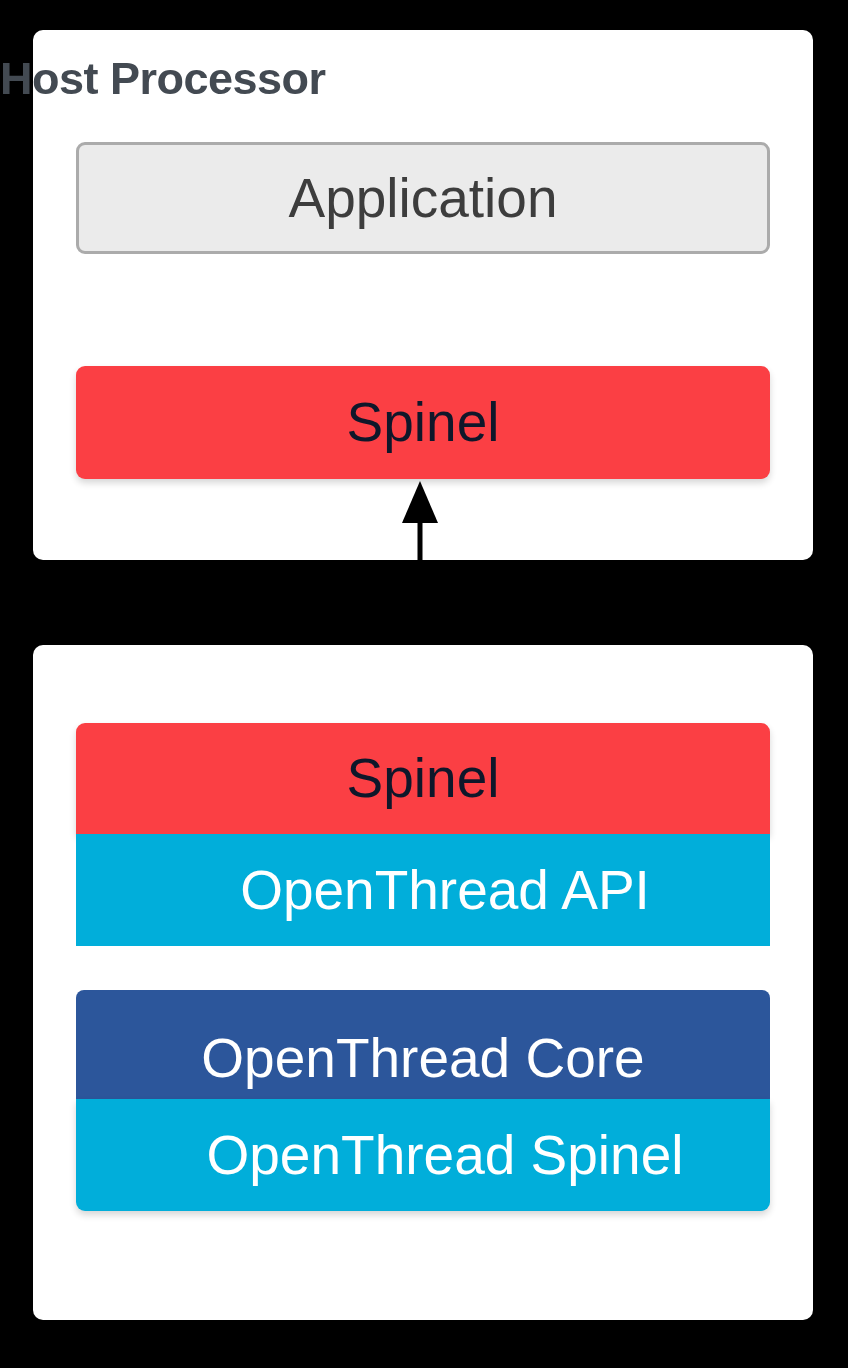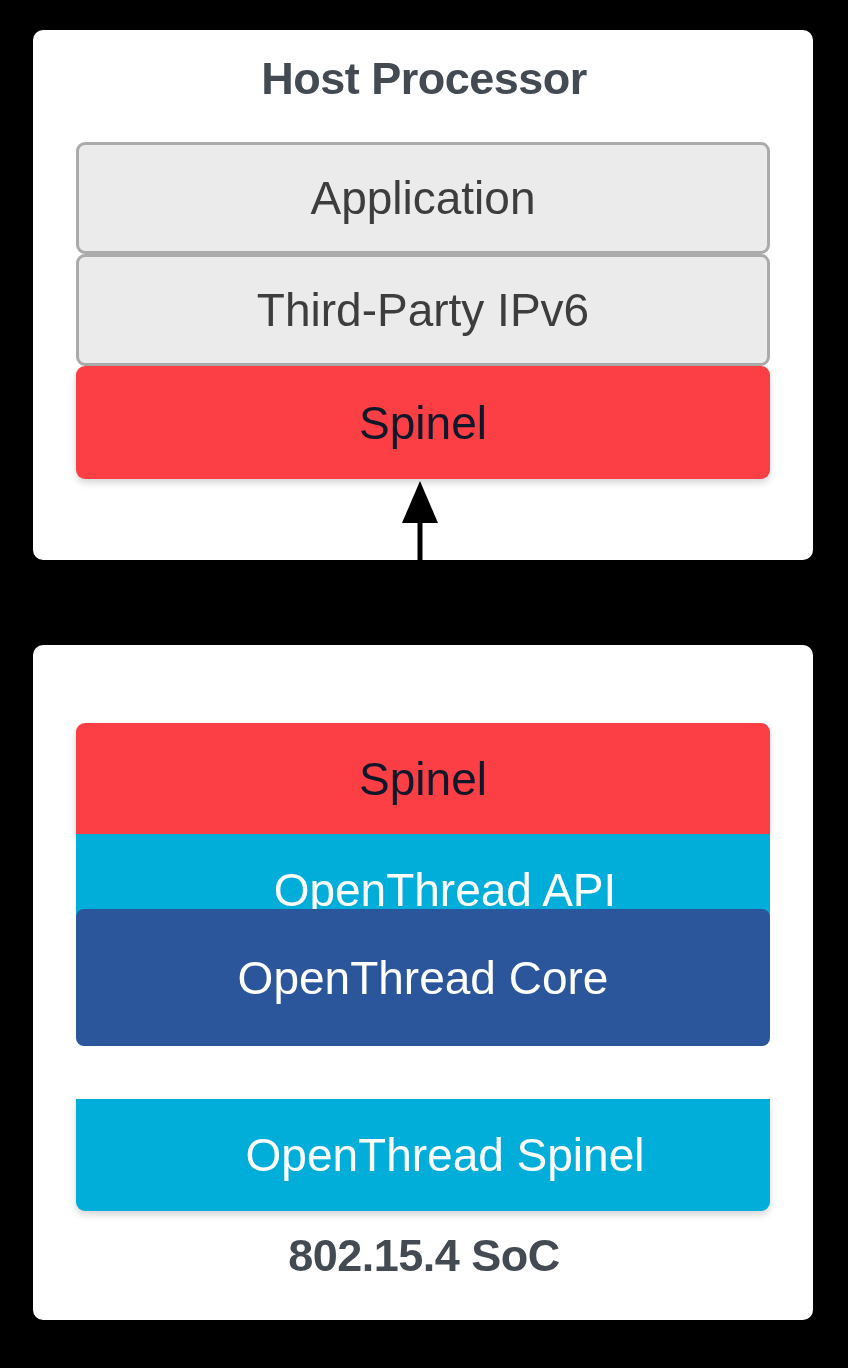--- a/index.html
+++ b/index.html
@@ -42,42 +42,42 @@
     top: 645px;
     width: 780px;
     height: 675px;
   }
 
   
   .panel-title {
     position: absolute;
     left: 0;
     width: 100%;
-    text-align: center;
+    text-align: left;
     color: #434A52;
     font-weight: bold;
     font-size: 45px;
     line-height: 1;
     letter-spacing: -0.5px;
     white-space: nowrap;
   }
   #title-host { top: 56px; }
   #title-soc  { top: 1233px; }
 
   
   .layer {
     position: absolute;
     left: 76px;
     width: 694px;
     box-sizing: border-box;
     display: flex;
     align-items: center;
     justify-content: center;
     border-radius: 9px;
-    font-size: 46px;
+    font-size: 55px;
     line-height: 1;
     white-space: nowrap;
   }
 
   .layer-grey {
     background: #EBEBEB;
     border: 3px solid #ABABAB;
     color: #3D3D3D;
   }
   .layer-red {
@@ -97,21 +97,21 @@
   .shadowed { box-shadow: 0 4px 7px rgba(0,0,0,0.16); }
 
   
   #layer-application   { top: 142px; height: 112px; }
   #layer-third-party   { top: 254px; height: 112px; }
   #layer-spinel-host   { top: 366px; height: 113px; }
 
   
   #layer-spinel-soc    { top: 723px;  height: 111px; border-radius: 9px 9px 0 0; }
   #layer-ot-api        { top: 834px;  height: 112px; border-radius: 0; }
-  #layer-ot-core       { top: 909px;  height: 137px; border-radius: 8px; }
+  #layer-ot-core       { top: 990px;  height: 137px; border-radius: 8px; }
   #layer-ot-drivers    { top: 1099px; height: 112px; border-radius: 0 0 9px 9px; }
 
   
   .arrow-svg {
     position: absolute;
     left: 396px;
     top: 478px;
     width: 48px;
     height: 250px;
   }
@@ -120,21 +120,20 @@
 <body>
 
 <div class="diagram">
 
   <div class="panel" id="panel-host"></div>
 
   <div class="panel-title" id="title-host">Host Processor</div>
 
   <div class="layer layer-grey" id="layer-application">Application</div>
 
-  <div class="layer layer-grey" id="layer-third-party">Third-Party IPv6</div>
 
   <div class="layer layer-red" id="layer-spinel-host">Spinel</div>
 
   <svg class="arrow-svg" viewBox="0 0 48 250">
 
     <polygon points="24,3 42,45 6,45" fill="#000000"></polygon>
 
     <rect x="21.5" y="42" width="5" height="166" fill="#000000"></rect>
 
     <polygon points="24,247 42,205 6,205" fill="#000000"></polygon>
@@ -143,15 +142,14 @@
   <div class="panel" id="panel-soc"></div>
 
   <div class="layer layer-red shadowed" id="layer-spinel-soc">Spinel</div>
 
   <div class="layer layer-cyan" id="layer-ot-api">OpenThread API</div>
 
   <div class="layer layer-blue" id="layer-ot-core">OpenThread Core</div>
 
   <div class="layer layer-cyan shadowed" id="layer-ot-drivers">OpenThread Spinel</div>
 
-  <div class="panel-title" id="title-soc">802.15.4 SoC</div>
 
 </div>
 
 </body></html>

